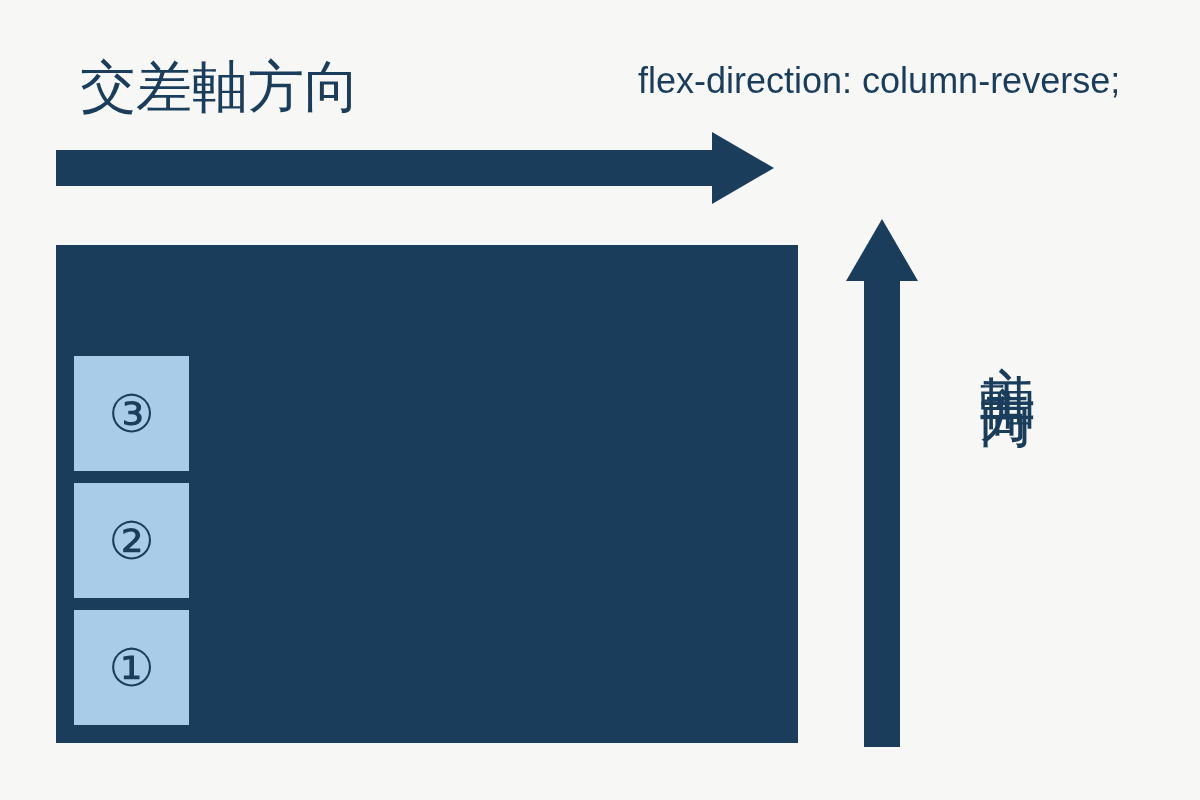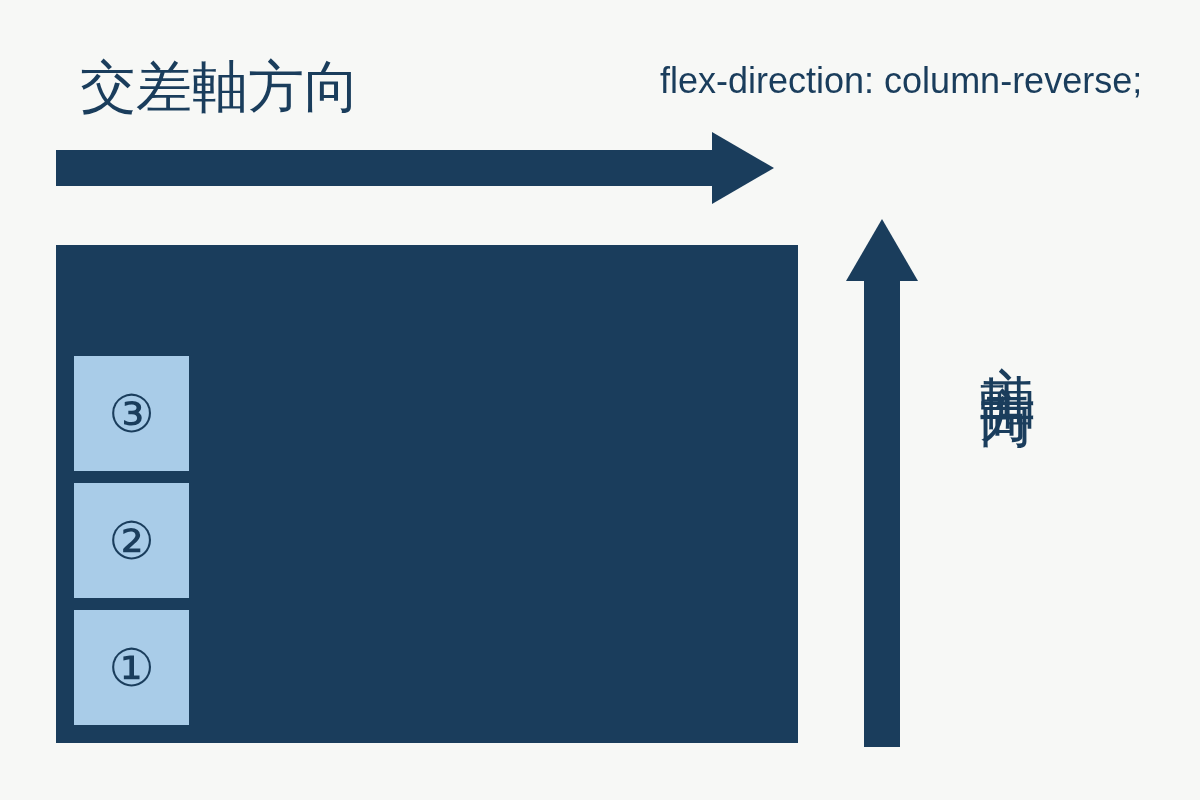--- a/index.html
+++ b/index.html
@@ -22,21 +22,21 @@
       position: absolute;
       left: 80px;
       top: 50px;
       font-size: 56px;
       color: #1a3d5c;
       font-weight: 400;
     }
     
     .code-label {
       position: absolute;
-      left: 660px;
+      left: 638px;
       top: 60px;
       font-size: 36px;
       color: #1a3d5c;
       font-family: "Segoe UI", "Helvetica Neue", sans-serif;
     }
     
     .h-arrow {
       position: absolute;
       left: 56px;
       top: 132px;

